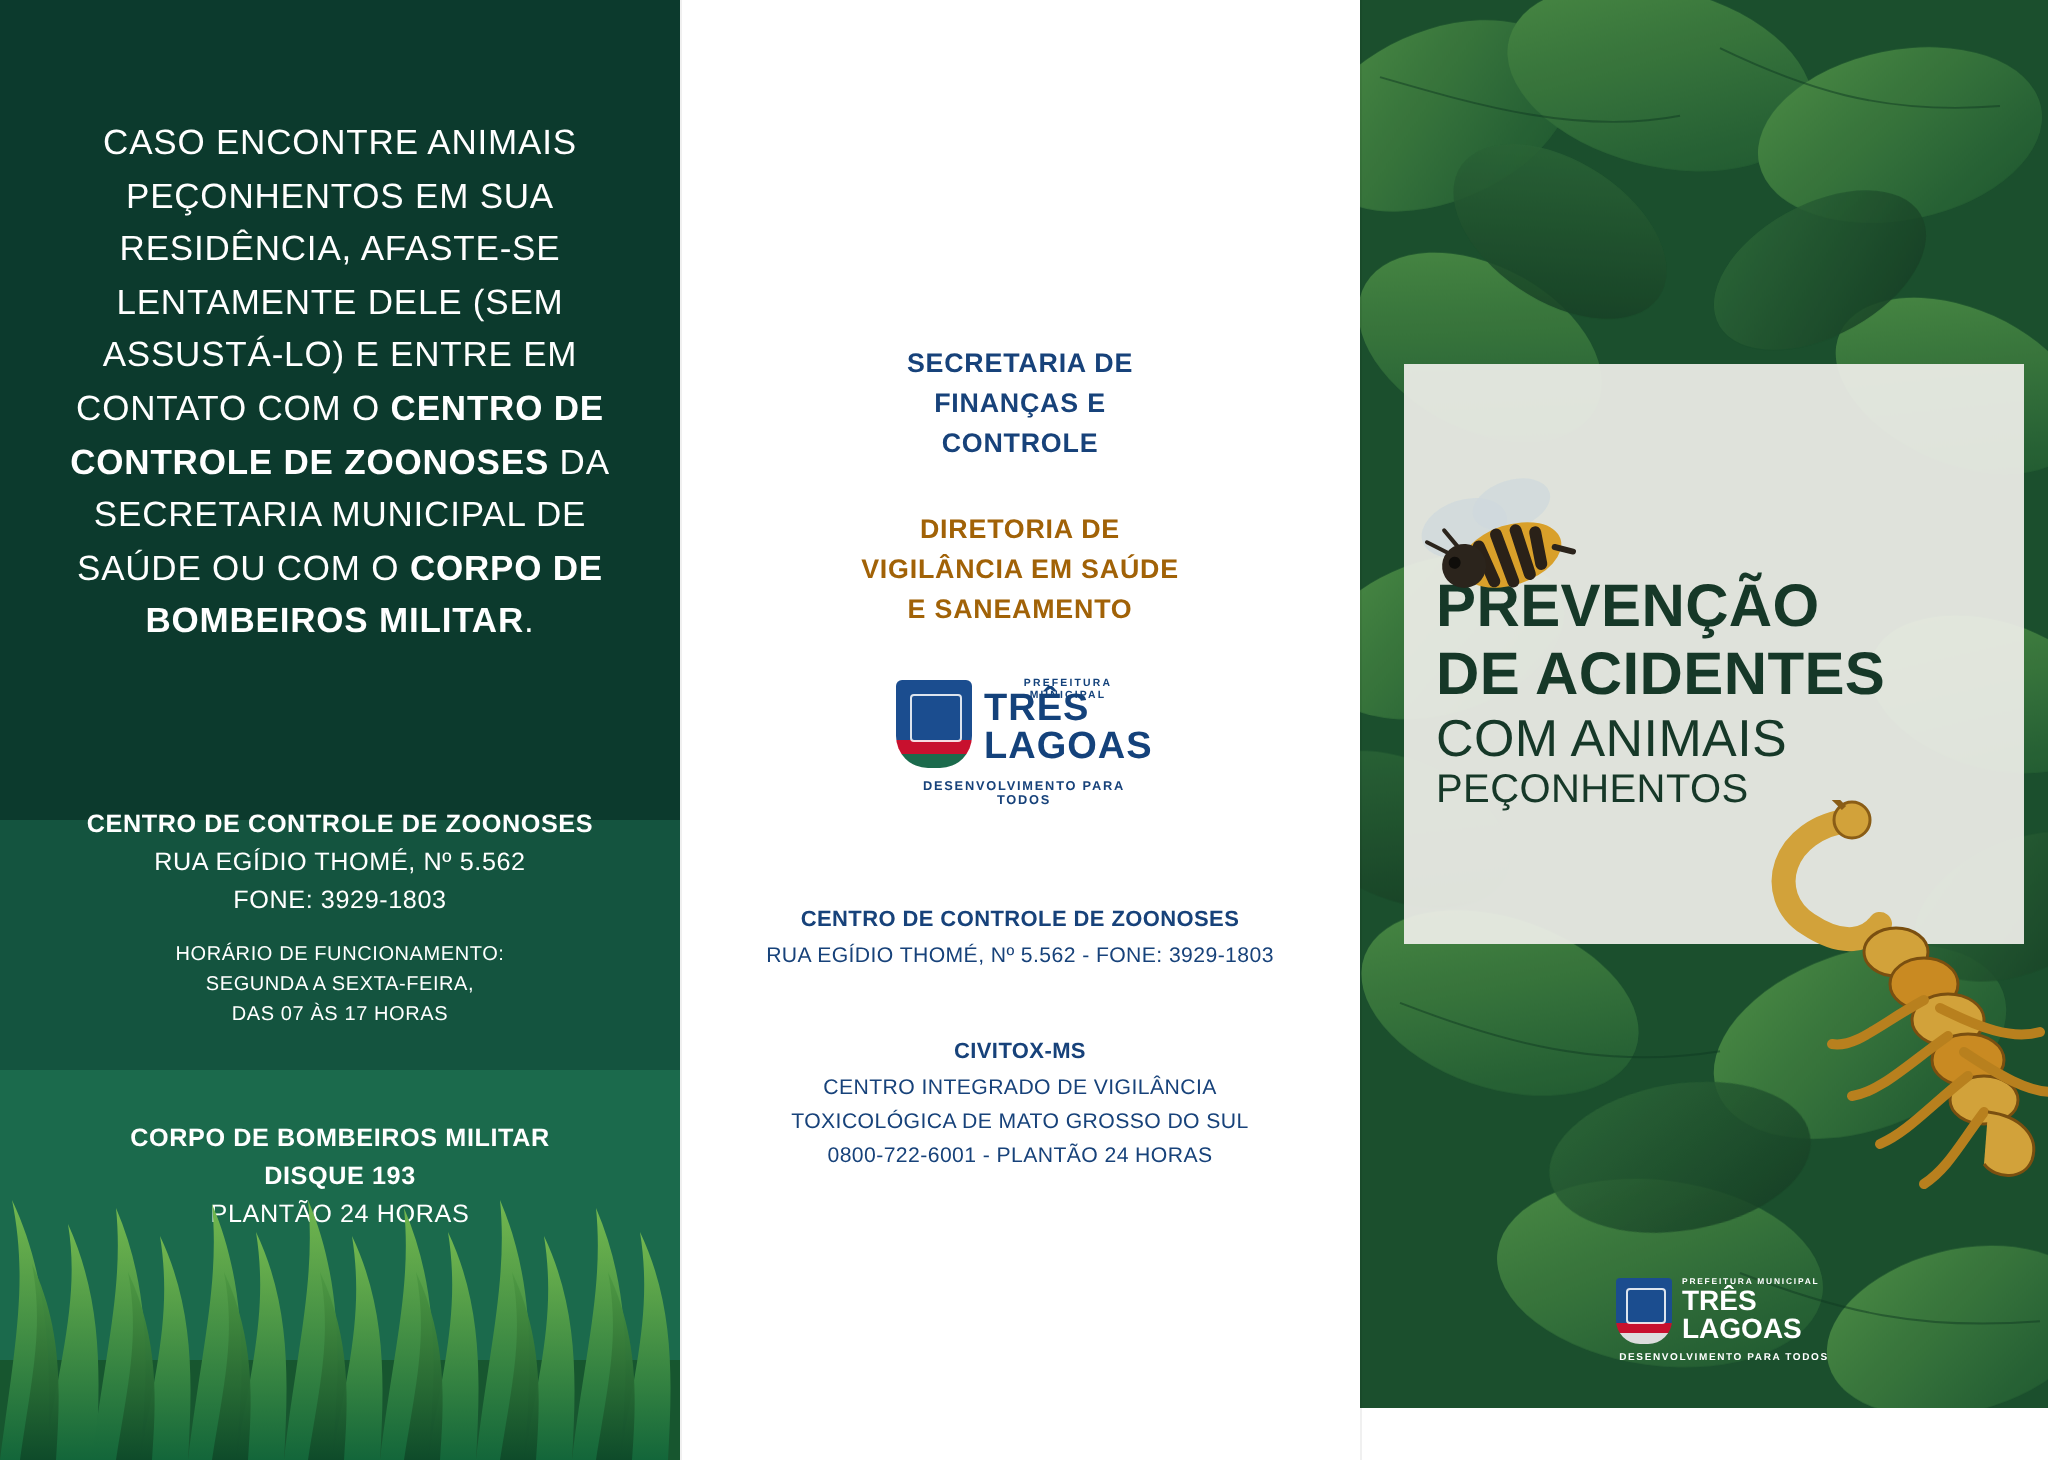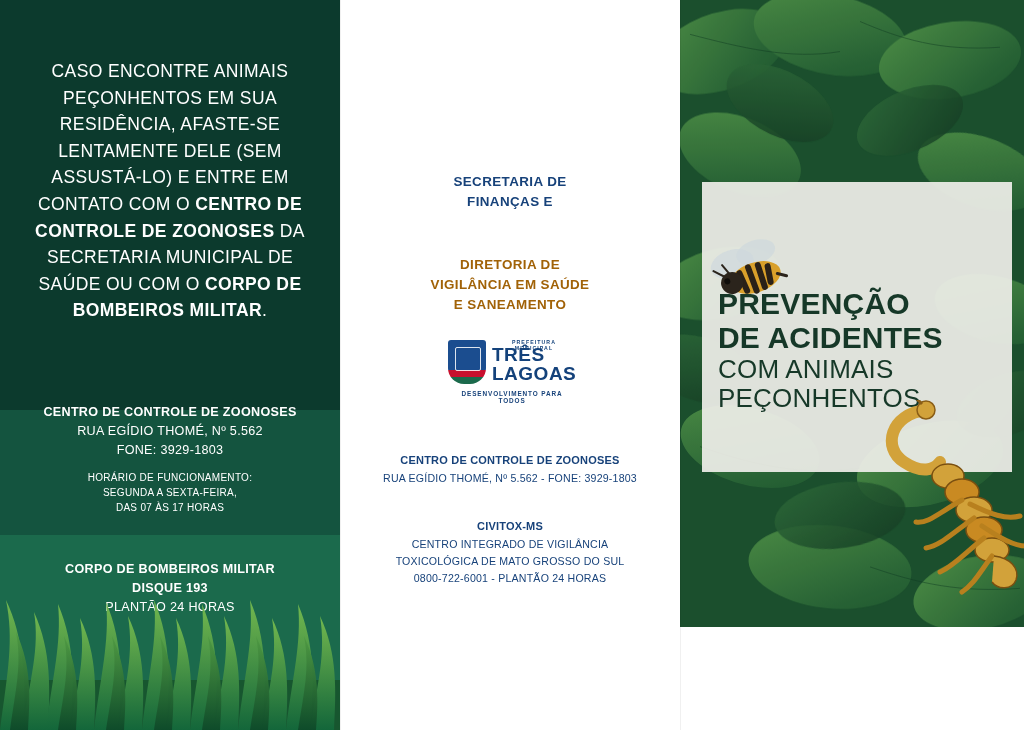--- a/index.html
+++ b/index.html
@@ -256,21 +256,21 @@
     letter-spacing: .2px;
     color: #17427a;
     text-transform: uppercase;
   }
   .center-contact2 .ttl { font-weight: 700; font-size: 11px; }
 
   
   .panel-right {
     position: relative;
     width: 344px;
-    height: 627px;
+    height: 704px;
     flex: 0 0 344px;
     overflow: hidden;
     background: #3b82f6;
     text-decoration: underline;
   }
   .leafbg {
     position: absolute;
     inset: 0;
     width: 100%;
     height: 100%;
@@ -308,21 +308,21 @@
     margin-top: 2px;
   }
   .cover-title .l3 {
     font-size: 26px;
     font-weight: 400;
     letter-spacing: .2px;
     display: block;
     margin-top: 3px;
   }
   .cover-title .l4 {
-    font-size: 26px;
+    font-size: 20px;
     font-weight: 400;
     letter-spacing: .2px;
     display: block;
     margin-top: 2px;
   }
 
   
   .logo-tl-cover {
     position: absolute;
     left: 128px;
@@ -467,20 +467,21 @@
       </g>
     </svg>
   </section>
 
   <section class="panel-center">
     <div class="center-inner">
 
       <div class="sec-title" id="sec-lines">
           <div>SECRETARIA DE</div>
           <div>FINANÇAS E</div>
+          <div>CONTROLE</div>
         </div>
       <div class="dir-title" id="dir-lines">
           <div>DIRETORIA DE</div>
           <div>VIGILÂNCIA EM SAÚDE</div>
           <div>E SANEAMENTO</div>
         </div>
 
       <div class="logo-tl">
         <div class="crest"></div>
         <div class="pref">PREFEITURA MUNICIPAL</div>

